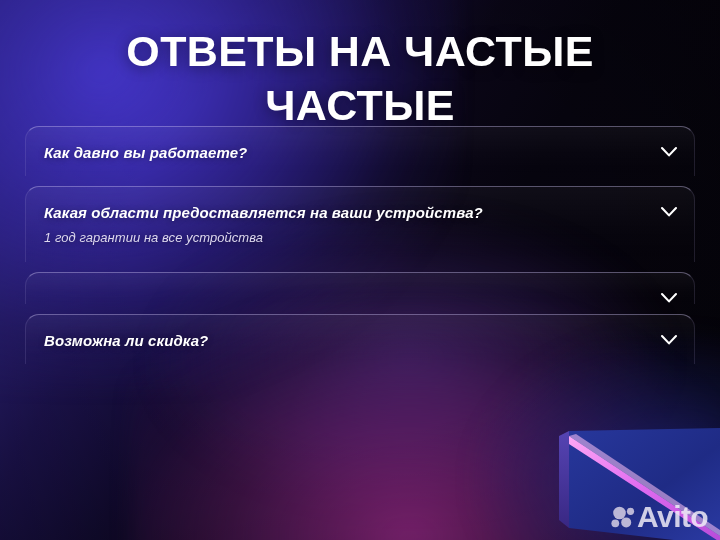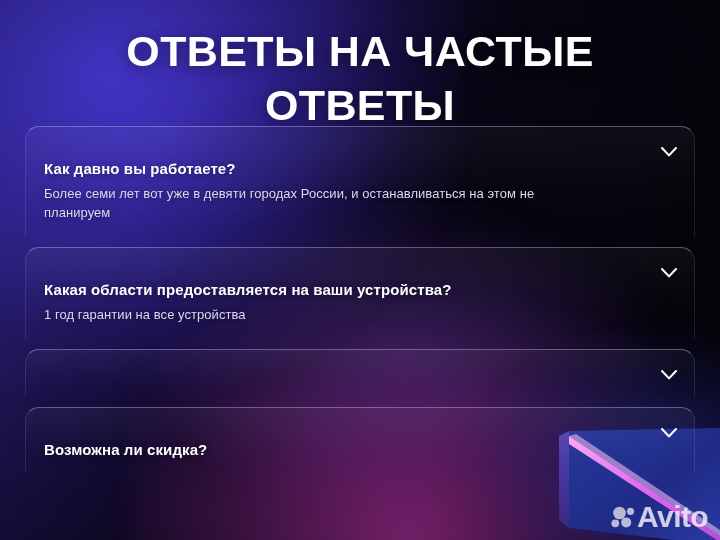--- a/index.html
+++ b/index.html
@@ -95,22 +95,23 @@
 
   
   .faq { position:absolute; left:25px; top:126px; width:670px; }
   .card {
     position:relative;
     border-top:1px solid rgba(205,196,240,0.42);
     border-left:1px solid rgba(175,165,220,0.16);
     border-right:1px solid rgba(175,165,220,0.16);
     border-top-left-radius:14px;
     border-top-right-radius:14px;
-    padding:33px 60px 14px 18px;
+    padding:17px 60px 14px 18px;
     background:linear-gradient(180deg, rgba(255,255,255,0.045) 0%, rgba(255,255,255,0.012) 55%, rgba(255,255,255,0) 100%);
+    font-style:italic;
   }
   .card + .card { margin-top:10px; }
   .q {
     color:#ffffff;
     font-size:15px;
     font-weight:bold;
     line-height:1.2;
     letter-spacing:0.1px;
     text-shadow:0 1px 6px rgba(0,0,0,0.35);
   }
@@ -179,28 +180,27 @@
 
     <polygon points="13,3 170,0 170,118 13,100" fill="url(#gFace)"></polygon>
 
     <polygon points="13,8 170,112 170,118 13,16" fill="url(#gEdge)"></polygon>
     <polygon points="13,8 20,6 170,106 170,112" fill="#ffc3f8" opacity="0.55"></polygon>
   </svg>
 </div>
 
 <div class="title">
   <div>ОТВЕТЫ НА ЧАСТЫЕ</div>
-  <div>ОТВЕТЫ</div>
+  <div>ЧАСТЫЕ</div>
 </div>
 
 <div class="faq">
 
   <div class="card">
     <div class="q">Как давно вы работаете?</div>
-    <div class="a">Более семи лет вот уже в девяти городах России, и останавливаться на этом не планируем</div>
     <span class="chev">
       <svg width="18" height="12" viewBox="0 0 18 12">
           <path d="M2 2 L9 9.4 L16 2" fill="none" stroke="#ffffff" stroke-width="2.1" stroke-linecap="round" stroke-linejoin="round"></path>
         </svg>
     </span>
   </div>
 
   <div class="card">
     <div class="q">Какая области предоставляется на ваши устройства?</div>
     <div class="a">1 год гарантии на все устройства</div>

